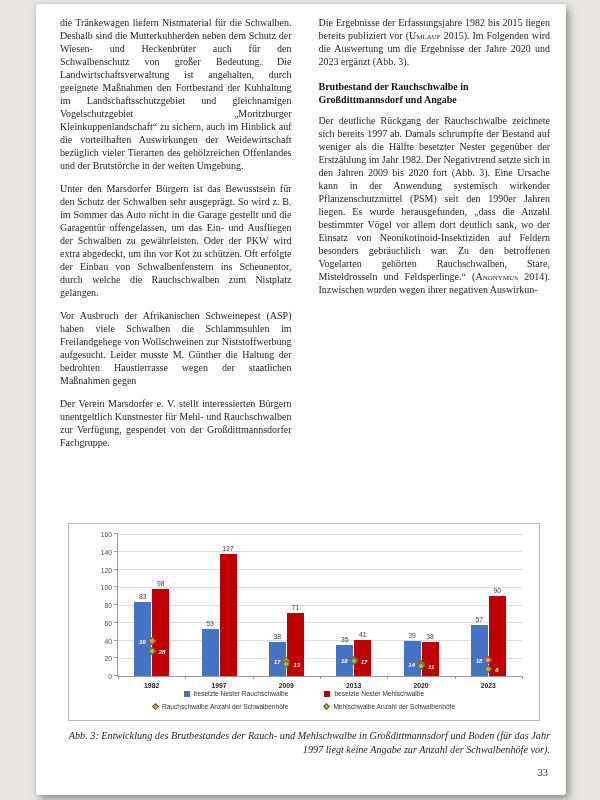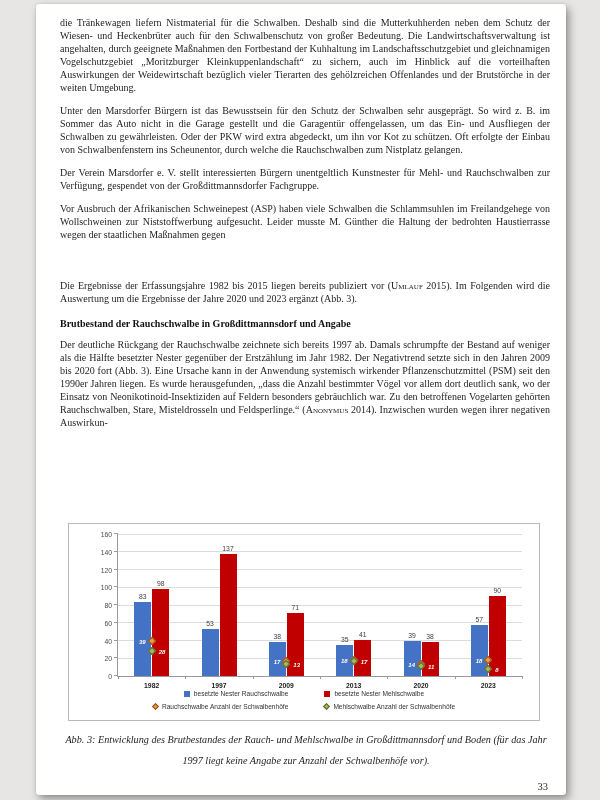--- a/index.html
+++ b/index.html
@@ -10,21 +10,21 @@
   .page{
     position:absolute;left:36px;top:4px;width:530px;height:791px;
     background:#ffffff;border-radius:3px;
     box-shadow:3px 4px 9px rgba(0,0,0,0.38), 0 0 2px rgba(0,0,0,0.15);
     padding:12px 16px 8px 24px;box-sizing:border-box;
   }
   .header-line{
     font-size:8.6px;color:#3a3a3a;text-align:right;letter-spacing:0.2px;
     padding-bottom:4px;border-bottom:1px solid #4a4a4a;margin-bottom:9px;
   }
-  .columns{display:flex;gap:27px;height:499px;overflow:hidden;flex-direction:column;}
+  .columns{display:flex;gap:27px;height:499px;overflow:hidden;}
   .col{flex:1;min-width:0;}
   .col p{
     margin:0 0 10px 0;font-size:10px;line-height:13px;color:#1e1e1e;
     text-align:justify;hyphens:auto;
   }
   .col h3{
     margin:14px 0 8px 0;font-size:10px;line-height:13px;color:#111;
     font-weight:bold;text-align:left;
   }
   .smallcaps{font-variant:small-caps;}
@@ -51,37 +51,37 @@
   .diamond{position:absolute;width:6px;height:6px;transform:rotate(45deg);box-sizing:border-box;}
   .marker-label{position:absolute;font-size:6px;font-weight:bold;font-style:italic;color:#ffffff;width:17px;}
   .legend-row{position:absolute;left:0;width:100%;display:flex;justify-content:center;gap:36px;}
   .legend-row1{top:166px;}
   .legend-row2{top:179px;}
   .legend-item{display:flex;align-items:center;gap:4px;font-size:6.6px;color:#333;}
   .legend-swatch-square{width:6px;height:6px;display:inline-block;}
   .legend-swatch-diamond{width:5px;height:5px;display:inline-block;transform:rotate(45deg);box-sizing:border-box;}
   
   .figure-caption{
-    margin:8px 0 0 2px;font-size:10.2px;line-height:21px;font-style:italic;
-    color:#1e1e1e;text-align:center;
+    margin:8px 0 0 2px;font-size:10.2px;line-height:14px;font-style:italic;
+    color:#1e1e1e;text-align:right;
   }
   .page-number{margin-top:10px;text-align:right;font-size:10.5px;color:#2c2c2c;padding-right:2px;}
 </style>
 </head>
 <body>
 
 <div class="page">
 
 
   <div class="columns">
     <div class="col">
       <p>die Tränkewagen liefern Nistmaterial für die Schwalben. Deshalb sind die Mutterkuhherden neben dem Schutz der Wiesen- und Heckenbrüter auch für den Schwalbenschutz von großer Bedeutung. Die Landwirtschaftsverwaltung ist angehalten, durch geeignete Maßnahmen den Fortbestand der Kuhhaltung im Landschaftsschutzgebiet und gleichnamigen Vogelschutzgebiet „Moritzburger Kleinkuppenlandschaft“ zu sichern, auch im Hinblick auf die vorteilhaften Auswirkungen der Weidewirtschaft bezüglich vieler Tierarten des gehölzreichen Offenlandes und der Brutstörche in der weiten Umgebung.</p>
       <p>Unter den Marsdorfer Bürgern ist das Bewusstsein für den Schutz der Schwalben sehr ausgeprägt. So wird z. B. im Sommer das Auto nicht in die Garage gestellt und die Garagentür offengelassen, um das Ein- und Ausfliegen der Schwalben zu gewährleisten. Oder der PKW wird extra abgedeckt, um ihn vor Kot zu schützen. Oft erfolgte der Einbau von Schwalbenfenstern ins Scheunentor, durch welche die Rauchschwalben zum Nistplatz gelangen.</p>
+      <p>Vor Ausbruch der Afrikanischen Schweinepest (ASP) haben viele Schwalben die Schlammsuhlen im Freilandgehege von Wollschweinen zur Niststoffwerbung aufgesucht. Leider musste M. Günther die Haltung der bedrohten Haustierrasse wegen der staatlichen Maßnahmen gegen</p>
       <p>Der Verein Marsdorfer e. V. stellt interessierten Bürgern unentgeltlich Kunstnester für Mehl- und Rauchschwalben zur Verfügung, gespendet von der Großdittmannsdorfer Fachgruppe.</p>
-      <p>Vor Ausbruch der Afrikanischen Schweinepest (ASP) haben viele Schwalben die Schlammsuhlen im Freilandgehege von Wollschweinen zur Niststoffwerbung aufgesucht. Leider musste M. Günther die Haltung der bedrohten Haustierrasse wegen der staatlichen Maßnahmen gegen</p>
     </div>
     <div class="col">
       <p><span>Die Ergebnisse der Erfassungsjahre 1982 bis 2015 liegen bereits publiziert vor (</span><span class="smallcaps">Umlauf</span><span> 2015). Im Folgenden wird die Auswertung um die Ergebnisse der Jahre 2020 und 2023 ergänzt (Abb. 3).</span></p>
       <h3 style="margin-top:12px;">Brutbestand der Rauchschwalbe in Großdittmannsdorf und Angabe</h3>
       <p><span>Der deutliche Rückgang der Rauchschwalbe zeichnete sich bereits 1997 ab. Damals schrumpfte der Bestand auf weniger als die Hälfte besetzter Nester gegenüber der Erstzählung im Jahr 1982. Der Negativtrend setzte sich in den Jahren 2009 bis 2020 fort (Abb. 3). Eine Ursache kann in der Anwendung systemisch wirkender Pflanzenschutzmittel (PSM) seit den 1990er Jahren liegen. Es wurde herausgefunden, </span><span class="quote-italic">„dass die Anzahl bestimmter Vögel vor allem dort deutlich sank, wo der Einsatz von Neonikotinoid-Insektiziden auf Feldern besonders gebräuchlich war. Zu den betroffenen Vogelarten gehörten Rauchschwalben, Stare, Misteldrosseln und Feldsperlinge.“</span><span> (</span><span class="smallcaps">Anonymus</span><span> 2014). Inzwischen wurden wegen ihrer negativen Auswirkun-</span></p>
     </div>
   </div>
 
   <div class="chart-box">
     <div class="plot" id="plot">

